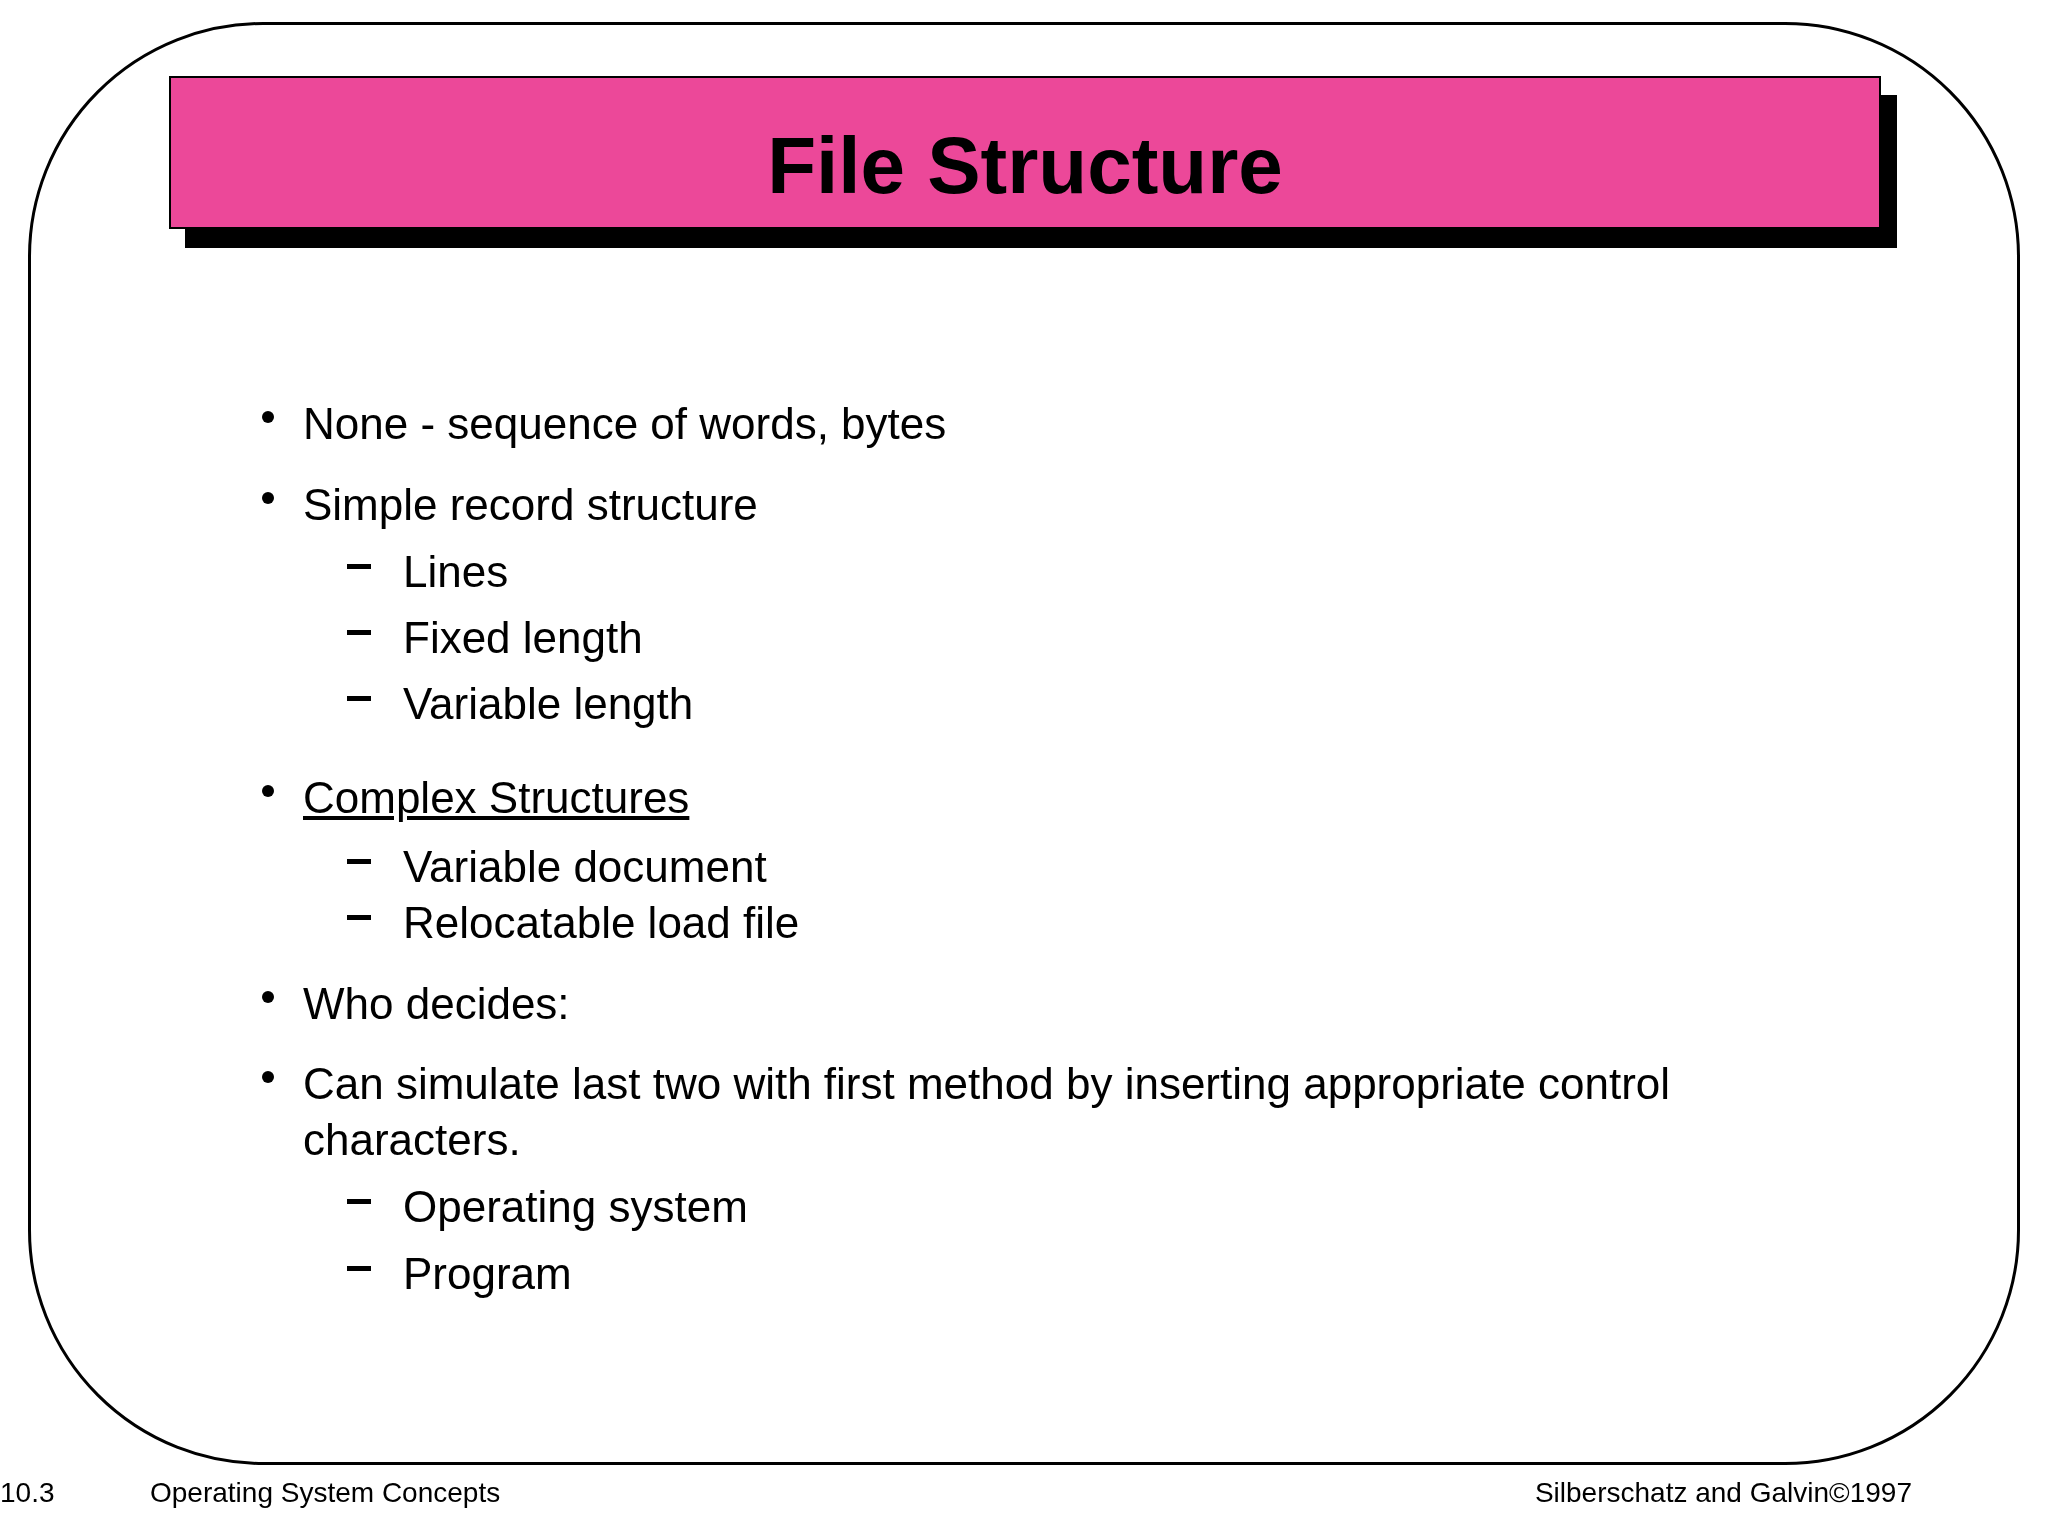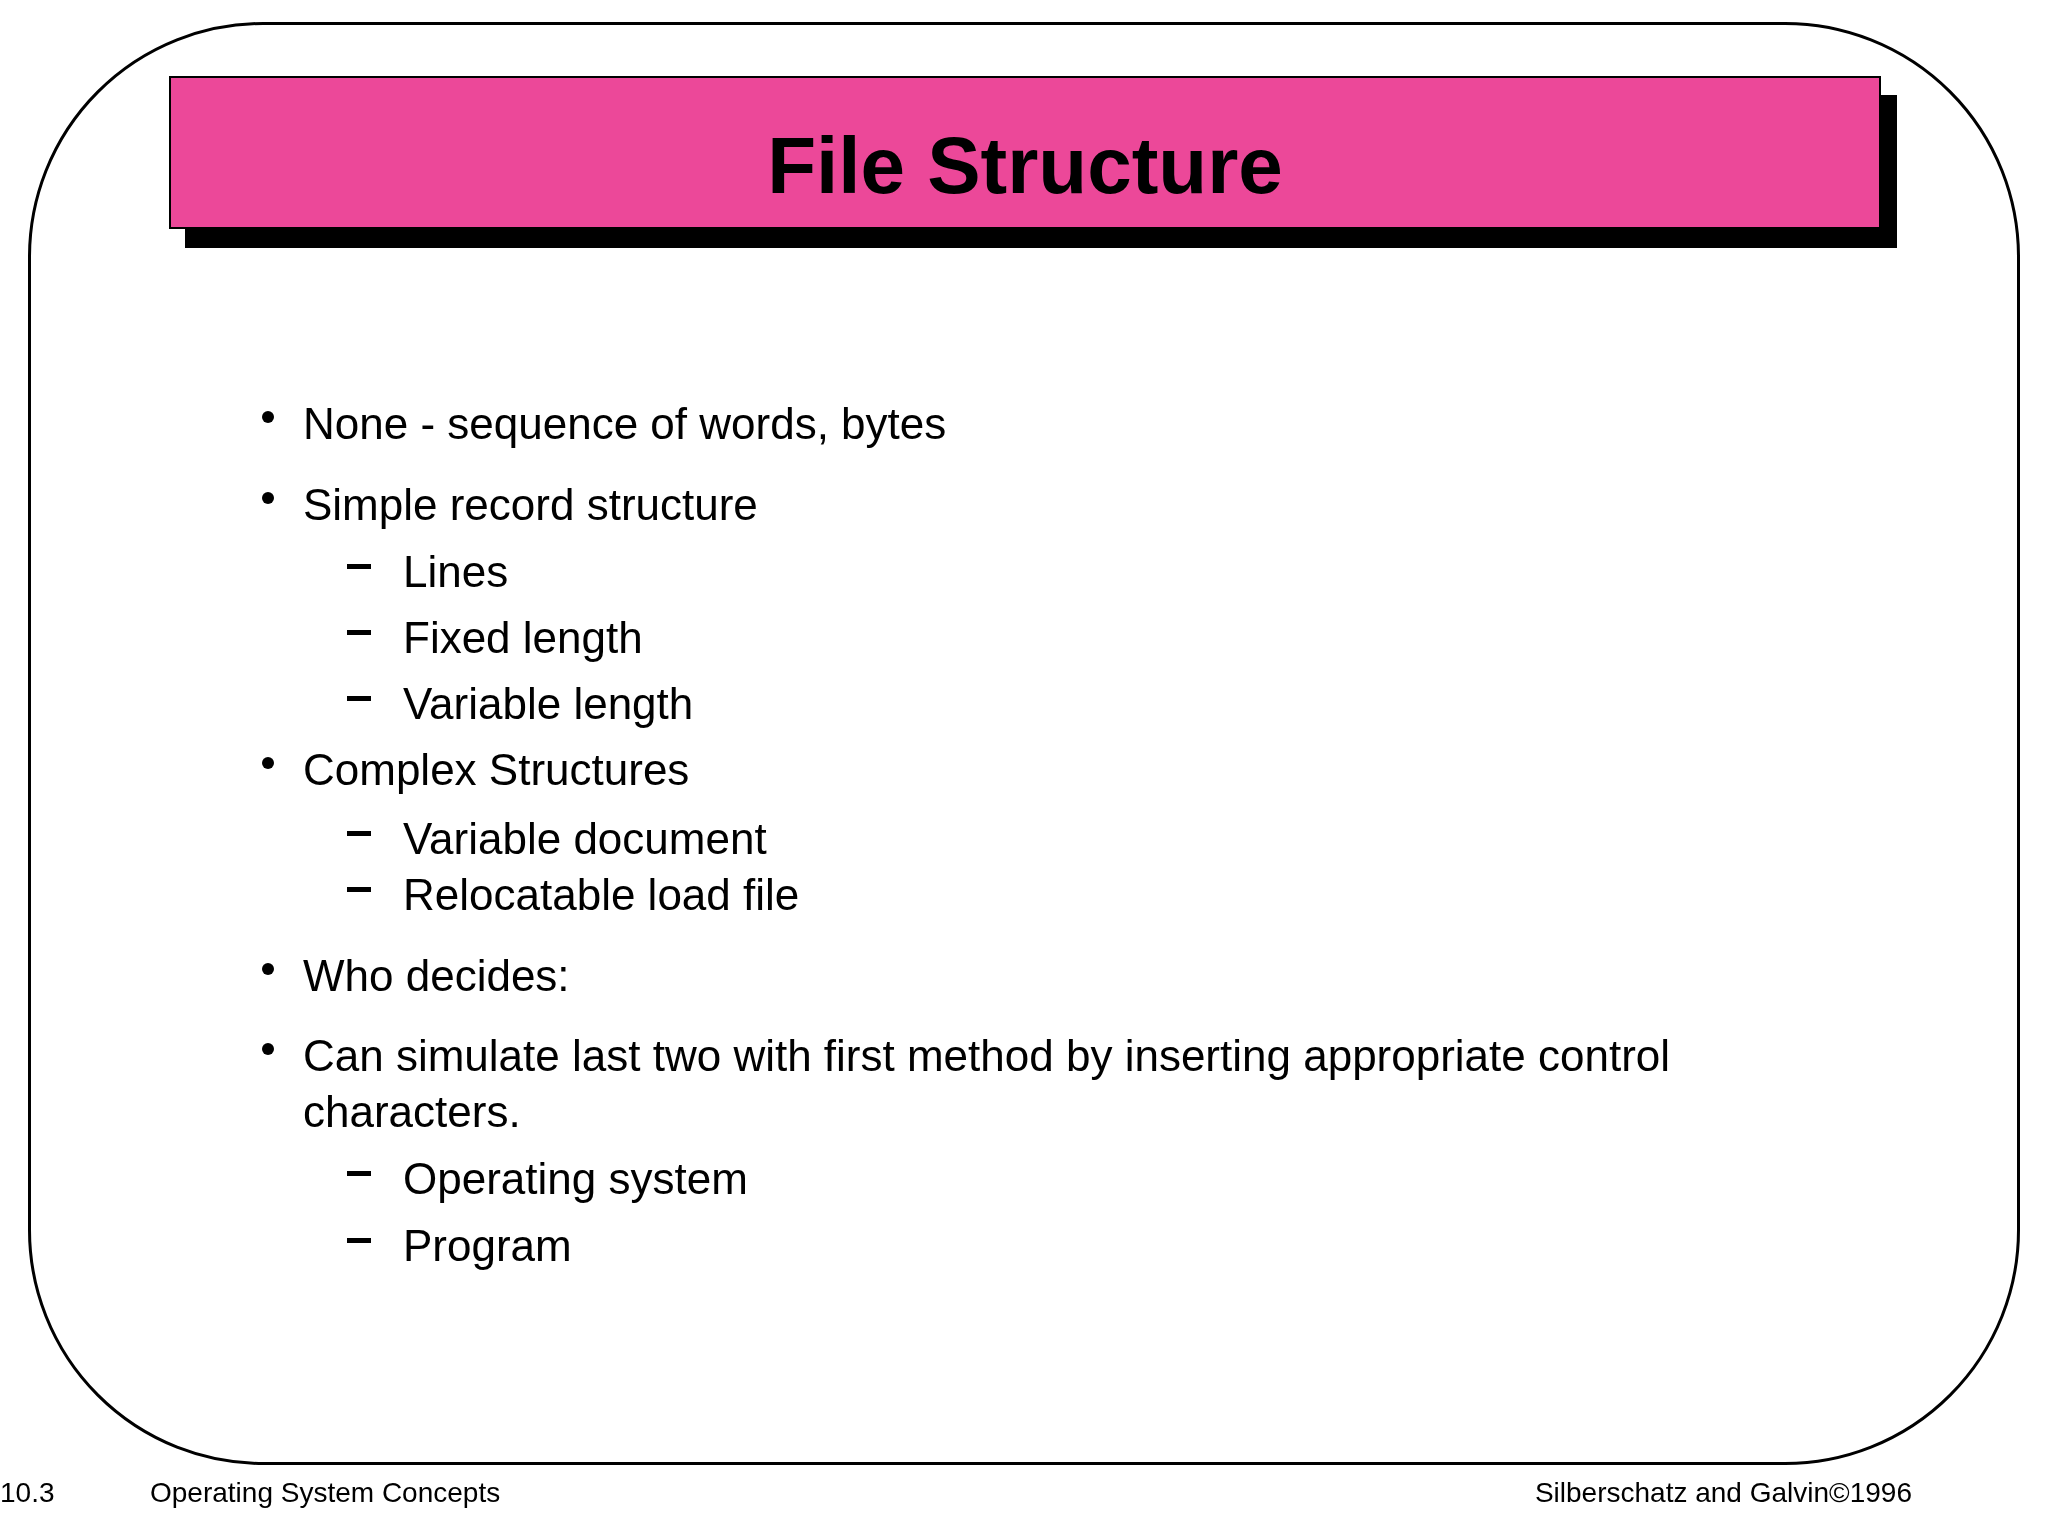--- a/index.html
+++ b/index.html
@@ -86,21 +86,21 @@
     top: 20px;
     width: 24px;
     height: 5px;
     background: #000;
   }
   .m0  { margin-top: 0; }
   .m7  { }
   .m10 { margin-top: 10px; }
   .m11 { margin-top: 11px; }
   .m13 { margin-top: 13px; }
-  .m22 { margin-top: 10px; }
+  .m22 { margin-top: 38px; text-decoration: underline; }
   .m24 { margin-top: 24px; }
   .m25 { margin-top: 25px; }
 
   
   .footer-book {
     position: absolute;
     left: 150px;
     top: 1476px;
     font-size: 28px;
     line-height: 34px;
@@ -192,15 +192,15 @@
 
     <div class="item sub m11">
       <span class="dash"></span>
       <span class="txt">Program</span>
     </div>
 
   </div>
 
   <div class="footer-book">Operating System Concepts</div>
   <div class="footer-page">10.3</div>
-  <div class="footer-authors">Silberschatz and Galvin©1996</div>
+  <div class="footer-authors">Silberschatz and Galvin©1997</div>
 
 </div>
 
 </body></html>

